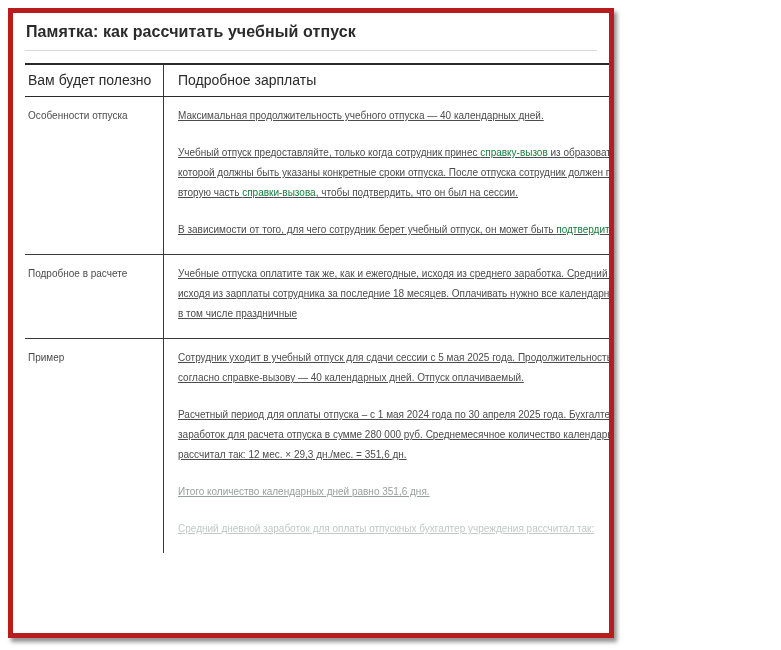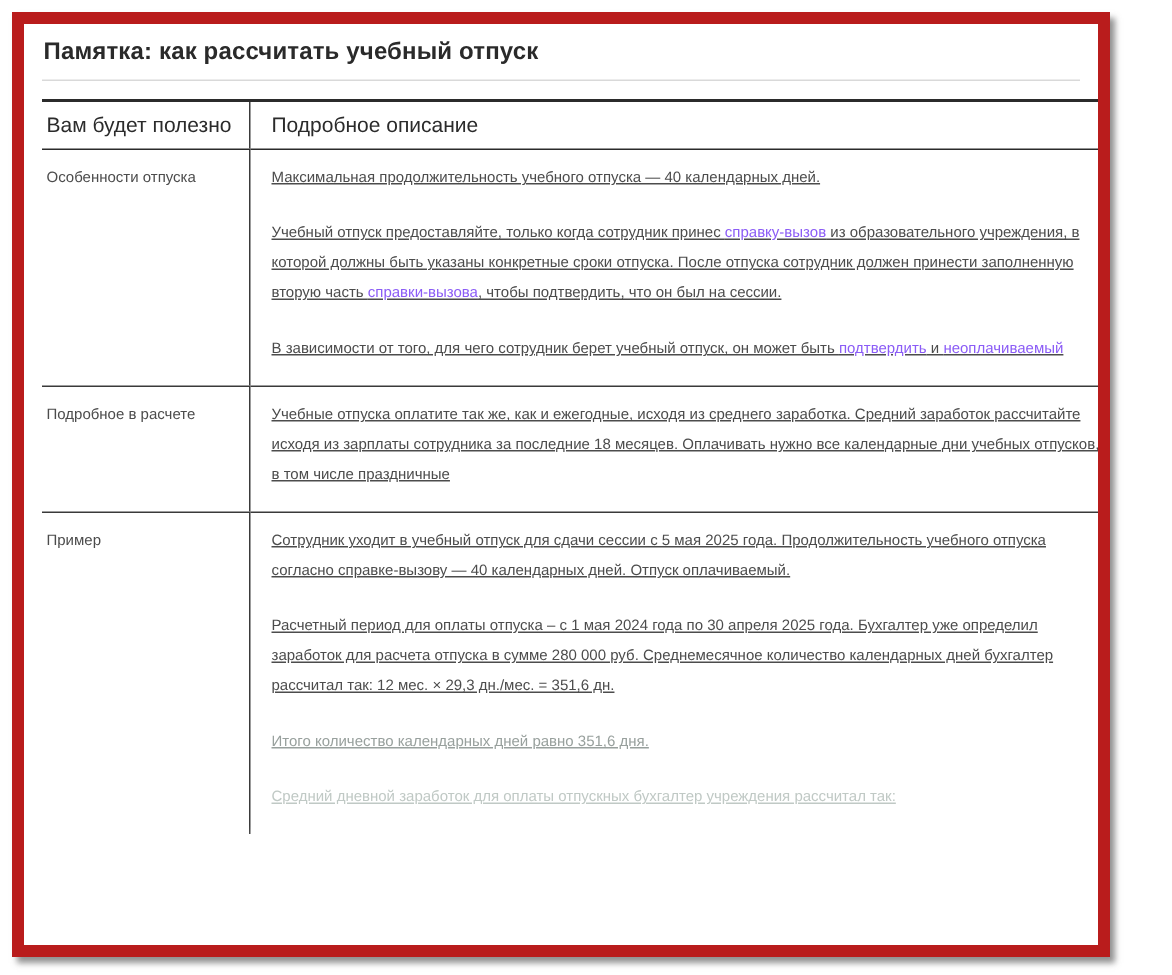--- a/index.html
+++ b/index.html
@@ -1,20 +1,20 @@
 <!DOCTYPE html>
 <html lang="ru"><head>
 <meta charset="utf-8">
 <style>
   html,body{margin:0;padding:0;background:#ffffff;}
   body{font-family:"Liberation Sans",sans-serif;width:781px;height:650px;position:relative;overflow:hidden;}
 
   .card{
-    position:absolute;left:8px;top:8px;width:732px;height:630px;
-    box-sizing:border-box;border:8px solid #b91c1c;background:#fff;
+    position:absolute;left:8px;top:8px;width:606px;height:630px;
+    box-sizing:border-box;border:5px solid #b91c1c;background:#fff;
     box-shadow:3px 4px 4px rgba(110,110,110,.75);
     padding:0 12px;overflow:hidden;
   }
 
   .page-title{
     margin:0;padding:10px 1px 9px;
     font-size:16px;font-weight:700;color:#2a2a2a;
     border-bottom:1px solid #d9d9d9;letter-spacing:.1px;
   }
 
@@ -33,21 +33,21 @@
     vertical-align:top;font-size:10px;color:#4c4c4c;line-height:20px;
     border-bottom:1px solid #3a3a3a;
   }
   tbody tr:last-child td{border-bottom:none;}
   td.label-cell{padding:9px 6px 14px 3px;}
   td.desc-cell{border-left:1px solid #3a3a3a;padding:9px 6px 14px 14px;}
 
   .desc-cell p{margin:0 0 17px;text-decoration:underline;}
   .desc-cell p:last-child{margin-bottom:0;}
 
-  a.link{color:#8b5cf6;text-decoration:none;cursor:pointer;text-align:right;}
+  a.link{color:#15803d;text-decoration:none;cursor:pointer;text-align:right;}
   .muted-light{color:#98a09d;}
   .muted-lighter{color:#c0c9c5;}
 
   .fade{
     position:absolute;left:0;right:0;bottom:0;height:80px;pointer-events:none;
     background:linear-gradient(to bottom,
       rgba(255,255,255,0) 0%,
       rgba(255,255,255,.55) 45%,
       rgba(255,255,255,.92) 78%,
       #ffffff 100%);
@@ -56,21 +56,21 @@
 </head>
 <body>
 
 <div class="card">
   <h1 class="page-title">Памятка: как рассчитать учебный отпуск</h1>
 
   <table class="memo">
     <thead>
       <tr>
         <th class="label-h">Вам будет полезно</th>
-        <th class="desc-h">Подробное описание</th>
+        <th class="desc-h">Подробное зарплаты</th>
       </tr>
     </thead>
     <tbody>
         <tr>
           <td class="label-cell">Особенности отпуска</td>
           <td class="desc-cell">
             <p>Максимальная продолжительность учебного отпуска — 40 календарных дней.</p>
             <p>Учебный отпуск предоставляйте, только когда сотрудник принес <a class="link" href="#">справку-вызов</a> из образовательного учреждения, в которой должны быть указаны конкретные сроки отпуска. После отпуска сотрудник должен принести заполненную вторую часть <a class="link" href="#">справки-вызова</a>, чтобы подтвердить, что он был на сессии.</p>
             <p>В зависимости от того, для чего сотрудник берет учебный отпуск, он может быть <a class="link" href="#">подтвердить</a> и <a class="link" href="#">неоплачиваемый</a></p>
           </td>

